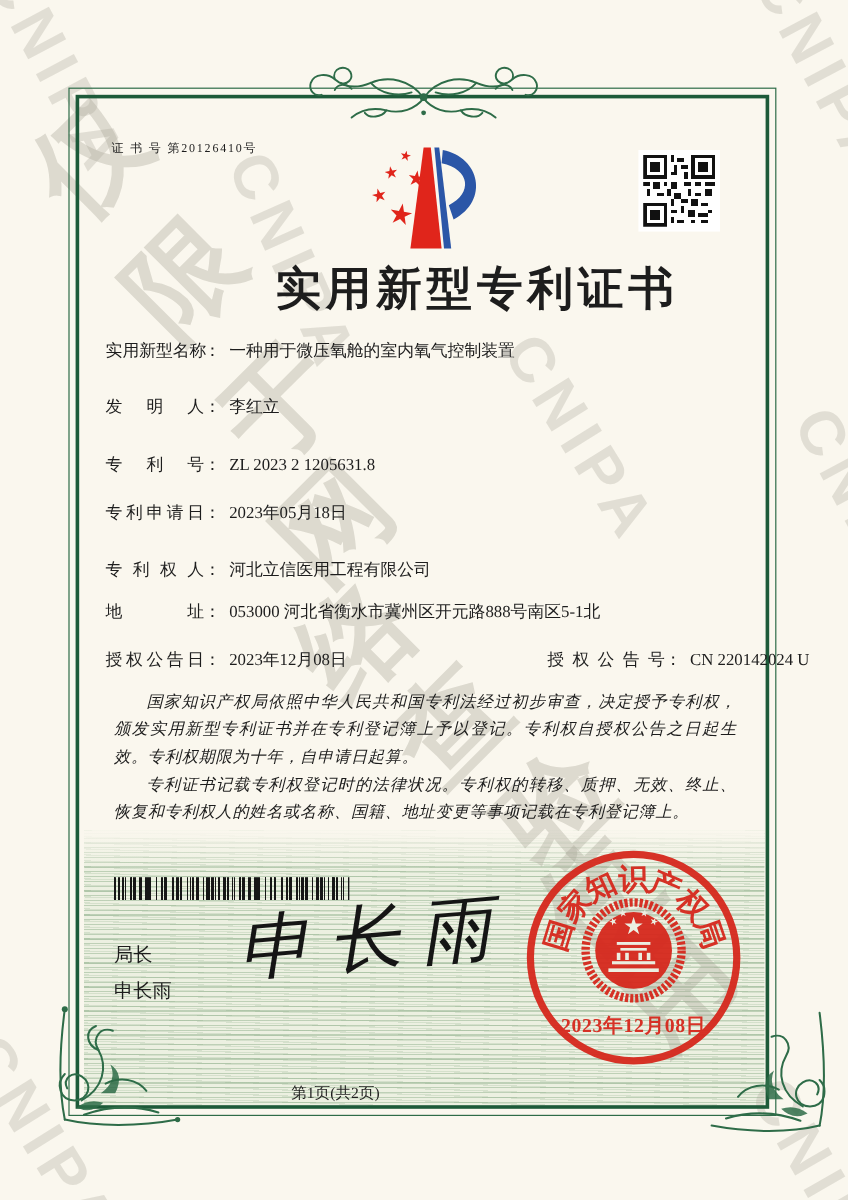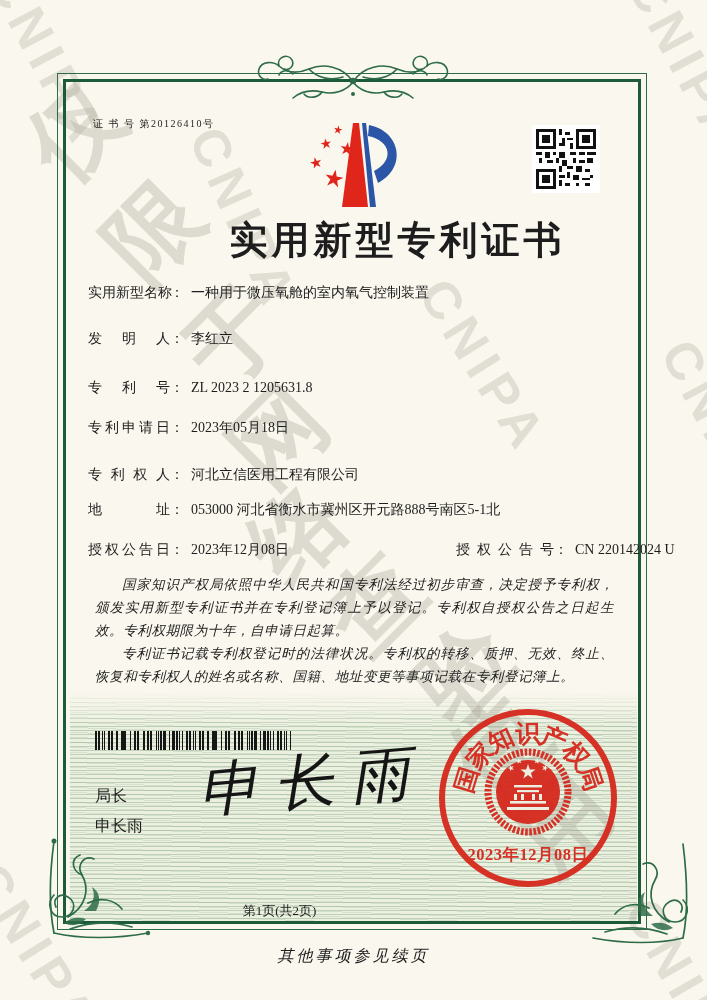--- a/index.html
+++ b/index.html
@@ -291,15 +291,14 @@
           <rect x="49" y="47" width="3" height="6"></rect>
           <rect x="56" y="47" width="3" height="6"></rect>
           <rect x="27" y="54" width="36" height="2.6"></rect>
           <rect x="24" y="60" width="42" height="3"></rect>
         </g>
       </svg>
       <div class="seal-date">2023年12月08日</div>
     </div>
 
     <div class="page-ind">第1页(共2页)</div>
-    <div class="cont-note">其他事项参见续页</div>
   </div>
 </div>
 
 </body></html>

